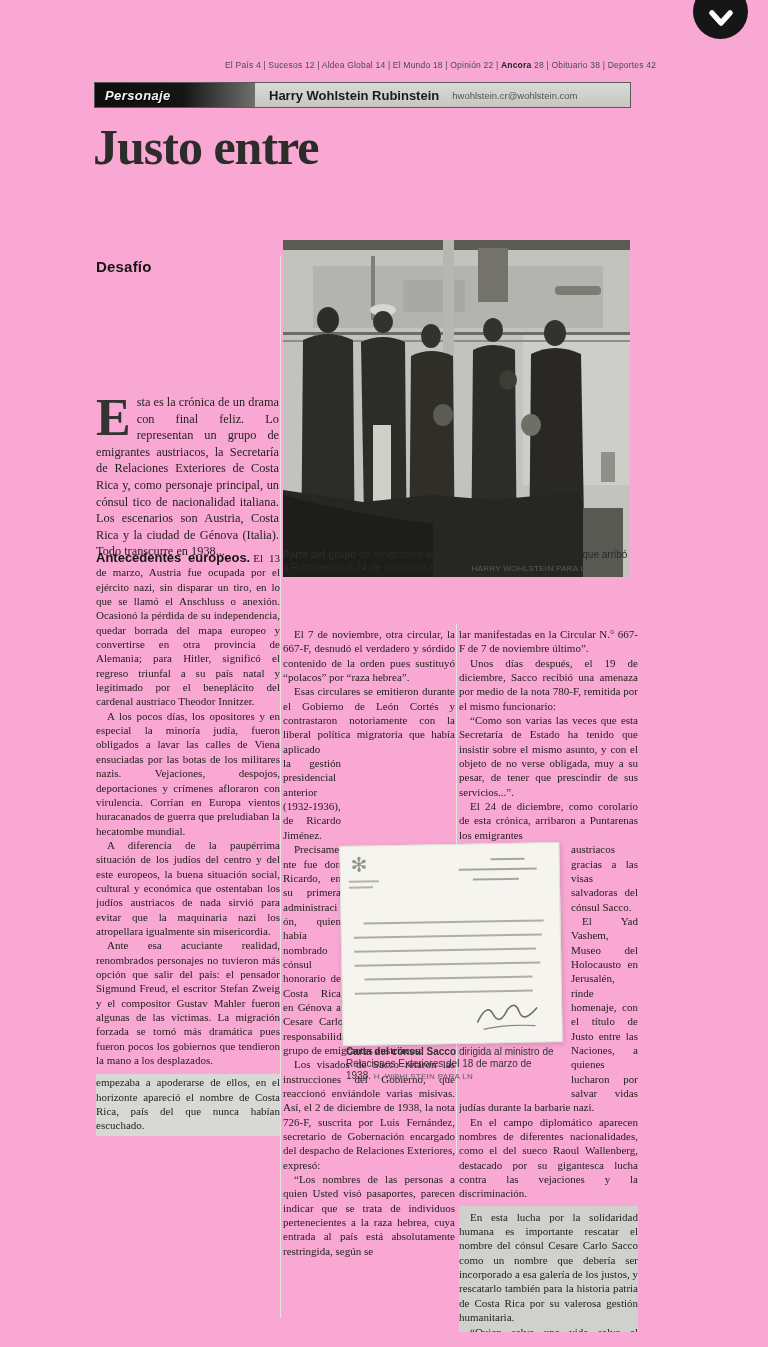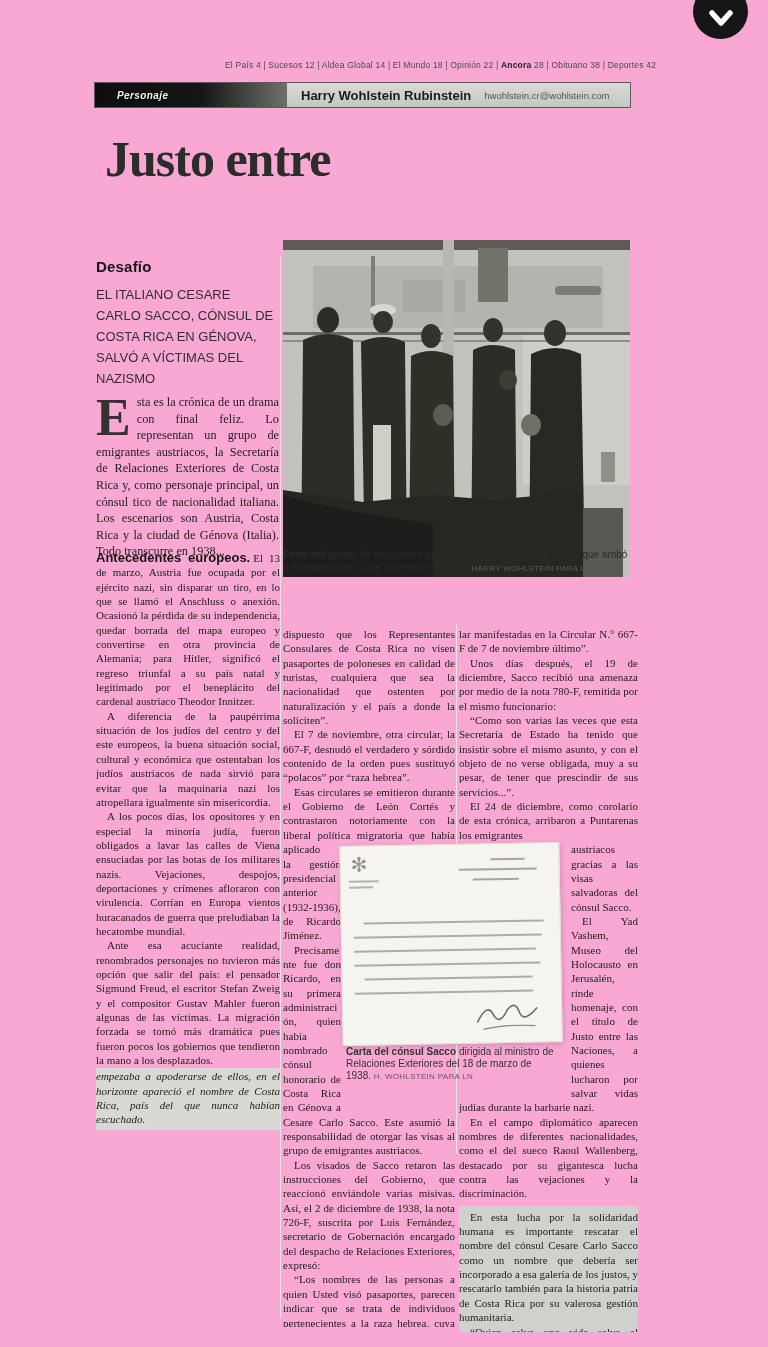--- a/index.html
+++ b/index.html
@@ -15,24 +15,24 @@
 
   
   .nav-index{position:absolute;top:60px;left:225px;width:408px;text-align:right;
     font-size:8.5px;color:#4a4a4a;letter-spacing:.2px;white-space:nowrap;}
   .nav-index .hot{font-weight:700;color:#222;}
 
   
   .kicker{position:absolute;top:82px;left:94px;width:537px;height:26px;
     border:1px solid #5a5a58;background:linear-gradient(180deg,#d9d9d6,#c6c6c3);
     display:flex;align-items:center;box-sizing:border-box;}
-  .kicker-tab{height:100%;width:192px;box-sizing:border-box;
+  .kicker-tab{height:100%;width:160px;box-sizing:border-box;
     background:linear-gradient(90deg,#0e0e0e 0%,#151515 55%,#6f6f6c 100%);
-    color:#f4f4f2;font-style:italic;font-weight:700;font-size:10px;
-    display:flex;align-items:center;padding-left:22px;letter-spacing:.4px;
+    color:#f4f4f2;font-style:italic;font-weight:700;font-size:13px;
+    display:flex;align-items:center;padding-left:10px;letter-spacing:.4px;
     text-shadow:1px 1px 0 #000;}
   .kicker-byline{margin-left:14px;font-weight:700;font-size:13px;color:#1b1b1b;}
   .kicker-email{margin-left:13px;font-size:9.5px;color:#55544f;}
 
   
   .headline{position:absolute;top:118px;left:93px;width:430px;
     font-family:"Liberation Serif",serif;font-weight:600;font-size:50px;
     line-height:59px;color:#2c2c2b;letter-spacing:-1px;}
   .headline span{display:block;}
 
@@ -54,22 +54,22 @@
     font-size:11px;line-height:14.35px;text-align:justify;color:#1d1d1b;
     overflow:hidden;overflow-wrap:break-word;}
   .col1{top:551px;left:96px;width:184px;height:774px;}
   .col2{top:627px;left:283px;width:172px;height:700px;}
   .col3{top:627px;left:459px;width:179px;height:705px;}
   .bodycol p{margin:0;}
   .bodycol p.ind{text-indent:11px;}
   .runin{font-family:"Liberation Sans",sans-serif;font-weight:700;
     font-size:13px;margin-right:3px;color:#141414;}
   .sect{margin-top:10px !important;}
-  .hl1{display:block;background:#d8d8d5;margin:1px -8px 3px -8px;
-    padding:1px 8px 3px 8px;font-style:italic;}
+  .hl1{display:block;background:#d8d8d5;margin:7px -8px 3px -8px;
+    padding:1px 8px 3px 8px;}
   .sp-right{float:right;width:108px;height:250px;margin:0 0 3px 6px;}
   .sp-left{float:left;width:106px;height:248px;margin:0 6px 3px 0;}
   .hlbox{background:#d0d0cd;margin:5px -7px 0 -7px;padding:4px 7px 7px 7px;}
 
   
   .photo{position:absolute;top:240px;left:283px;width:347px;height:337px;
     background:#bfbfbb;overflow:hidden;}
   .photo-caption{position:absolute;top:548px;left:283px;width:348px;
     font-size:10px;line-height:13px;color:#2a2a28;}
   .cap-bold{font-weight:700;margin-right:3px;}
@@ -112,35 +112,34 @@
     <span class="hot">Ancora</span>
     <span>28 | Obituario 38 | Deportes 42</span>
   </div>
 
   <div class="kicker">
     <div class="kicker-tab">Personaje</div>
     <div class="kicker-byline">Harry Wohlstein Rubinstein</div>
     <div class="kicker-email">hwohlstein.cr@wohlstein.com</div>
   </div>
 
-  <h1 class="headline" style="margin:12px;">
+  <h1 class="headline" style="margin:0;">
     <span>Justo entre</span>
   </h1>
 
   <div class="label-desafio">Desafío</div>
-  <div class="deck">EL ITALIANO CESARE CARLO SACCO, CÓNSUL DE COSTA RICA EN GÉNOVA, SALVÓ A VÍCTIMAS DEL NAZISMO</div>
 
   <div class="lead">
     <span class="dropcap">E</span><span>sta es la crónica de un drama con final feliz. Lo representan un grupo de emigrantes austriacos, la Secretaría de Relaciones Exteriores de Costa Rica y, como personaje principal, un cónsul tico de nacionalidad italiana. Los escenarios son Austria, Costa Rica y la ciudad de Génova (Italia). Todo transcurre en 1938...</span>
   </div>
 
   <div class="bodycol col1">
     <p><b class="runin">Antecedentes europeos.</b><span>El 13 de marzo, Austria fue ocupada por el ejército nazi, sin disparar un tiro, en lo que se llamó el Anschluss o anexión. Ocasionó la pérdida de su independencia, quedar borrada del mapa europeo y convertirse en otra provincia de Alemania; para Hitler, significó el regreso triunfal a su país natal y legitimado por el beneplácito del cardenal austriaco Theodor Innitzer.</span></p>
+    <p class="ind">A los pocos días, los opositores y en especial la minoría judía, fueron obligados a lavar las calles de Viena ensuciadas por las botas de los militares nazis. Vejaciones, despojos, deportaciones y crímenes afloraron con virulencia. Corrían en Europa vientos huracanados de guerra que preludiaban la hecatombe mundial.</p>
     <p class="ind">A diferencia de la paupérrima situación de los judíos del centro y del este europeos, la buena situación social, cultural y económica que ostentaban los judíos austriacos de nada sirvió para evitar que la maquinaria nazi los atropellara igualmente sin misericordia.</p>
-    <p class="ind">A los pocos días, los opositores y en especial la minoría judía, fueron obligados a lavar las calles de Viena ensuciadas por las botas de los militares nazis. Vejaciones, despojos, deportaciones y crímenes afloraron con virulencia. Corrían en Europa vientos huracanados de guerra que preludiaban la hecatombe mundial.</p>
     <p class="ind">Ante esa acuciante realidad, renombrados personajes no tuvieron más opción que salir del país: el pensador Sigmund Freud, el escritor Stefan Zweig y el compositor Gustav Mahler fueron algunas de las víctimas. La migración forzada se tornó más dramática pues fueron pocos los gobiernos que tendieron la mano a los desplazados.</p>
     <span class="hl1">empezaba a apoderarse de ellos, en el horizonte apareció el nombre de Costa Rica, país del que nunca habían escuchado.</span>
   </div>
 
   <div class="photo">
     <svg width="347" height="337" viewBox="0 0 347 337" preserveAspectRatio="none">
       <rect width="347" height="337" fill="#c1c1bd"></rect>
       <rect x="240" y="95" width="107" height="150" fill="#cdcdc9"></rect>
       <rect y="0" width="347" height="10" fill="#56564f"></rect>
       <rect x="30" y="26" width="290" height="62" fill="#b1b1ad"></rect>
@@ -172,21 +171,20 @@
       <rect x="318" y="212" width="14" height="30" fill="#8d8d85"></rect>
       <rect width="347" height="337" fill="#dcdcd4" opacity="0.05"></rect>
     </svg>
   </div>
   <div class="photo-caption">
     <span class="cap-bold">Parte del grupo</span><span>de emigrantes austriacos a bordo el buque Leme, que arribó a Puntarenas el 24 de diciembre de 1938.</span>
     <span class="cap-credit">HARRY WOHLSTEIN PARA LN</span>
   </div>
 
   <div class="bodycol col2">
-    <p>dispuesto que los Representantes Consulares de Costa Rica no visen pasaportes de poloneses en calidad de turistas, cualquiera que sea la nacionalidad que ostenten por naturalización y el país a donde la soliciten”.</p>
     <p class="ind">El 7 de noviembre, otra circular, la 667-F, desnudó el verdadero y sórdido contenido de la orden pues sustituyó “polacos” por “raza hebrea”.</p>
     <p class="ind">Esas circulares se emitieron durante el Gobierno de León Cortés y contrastaron notoriamente con la liberal política migratoria que había aplicado</p>
     <div class="sp-right"></div>
     <p>la gestión presidencial anterior (1932-1936), de Ricardo Jiménez.</p>
     <p class="ind">Precisamente fue don Ricardo, en su primera administración, quien había nombrado cónsul honorario de Costa Rica en Génova a Cesare Carlo Sacco. Este asumió la responsabilidad de otorgar las visas al grupo de emigrantes austriacos.</p>
     <p class="ind">Los visados de Sacco retaron las instrucciones del Gobierno, que reaccionó enviándole varias misivas. Así, el 2 de diciembre de 1938, la nota 726-F, suscrita por Luis Fernández, secretario de Gobernación encargado del despacho de Relaciones Exteriores, expresó:</p>
     <p class="ind">“Los nombres de las personas a quien Usted visó pasaportes, parecen indicar que se trata de individuos pertenecientes a la raza hebrea, cuya entrada al país está absolutamente restringida, según se</p>
   </div>
 
   <div class="bodycol col3">

